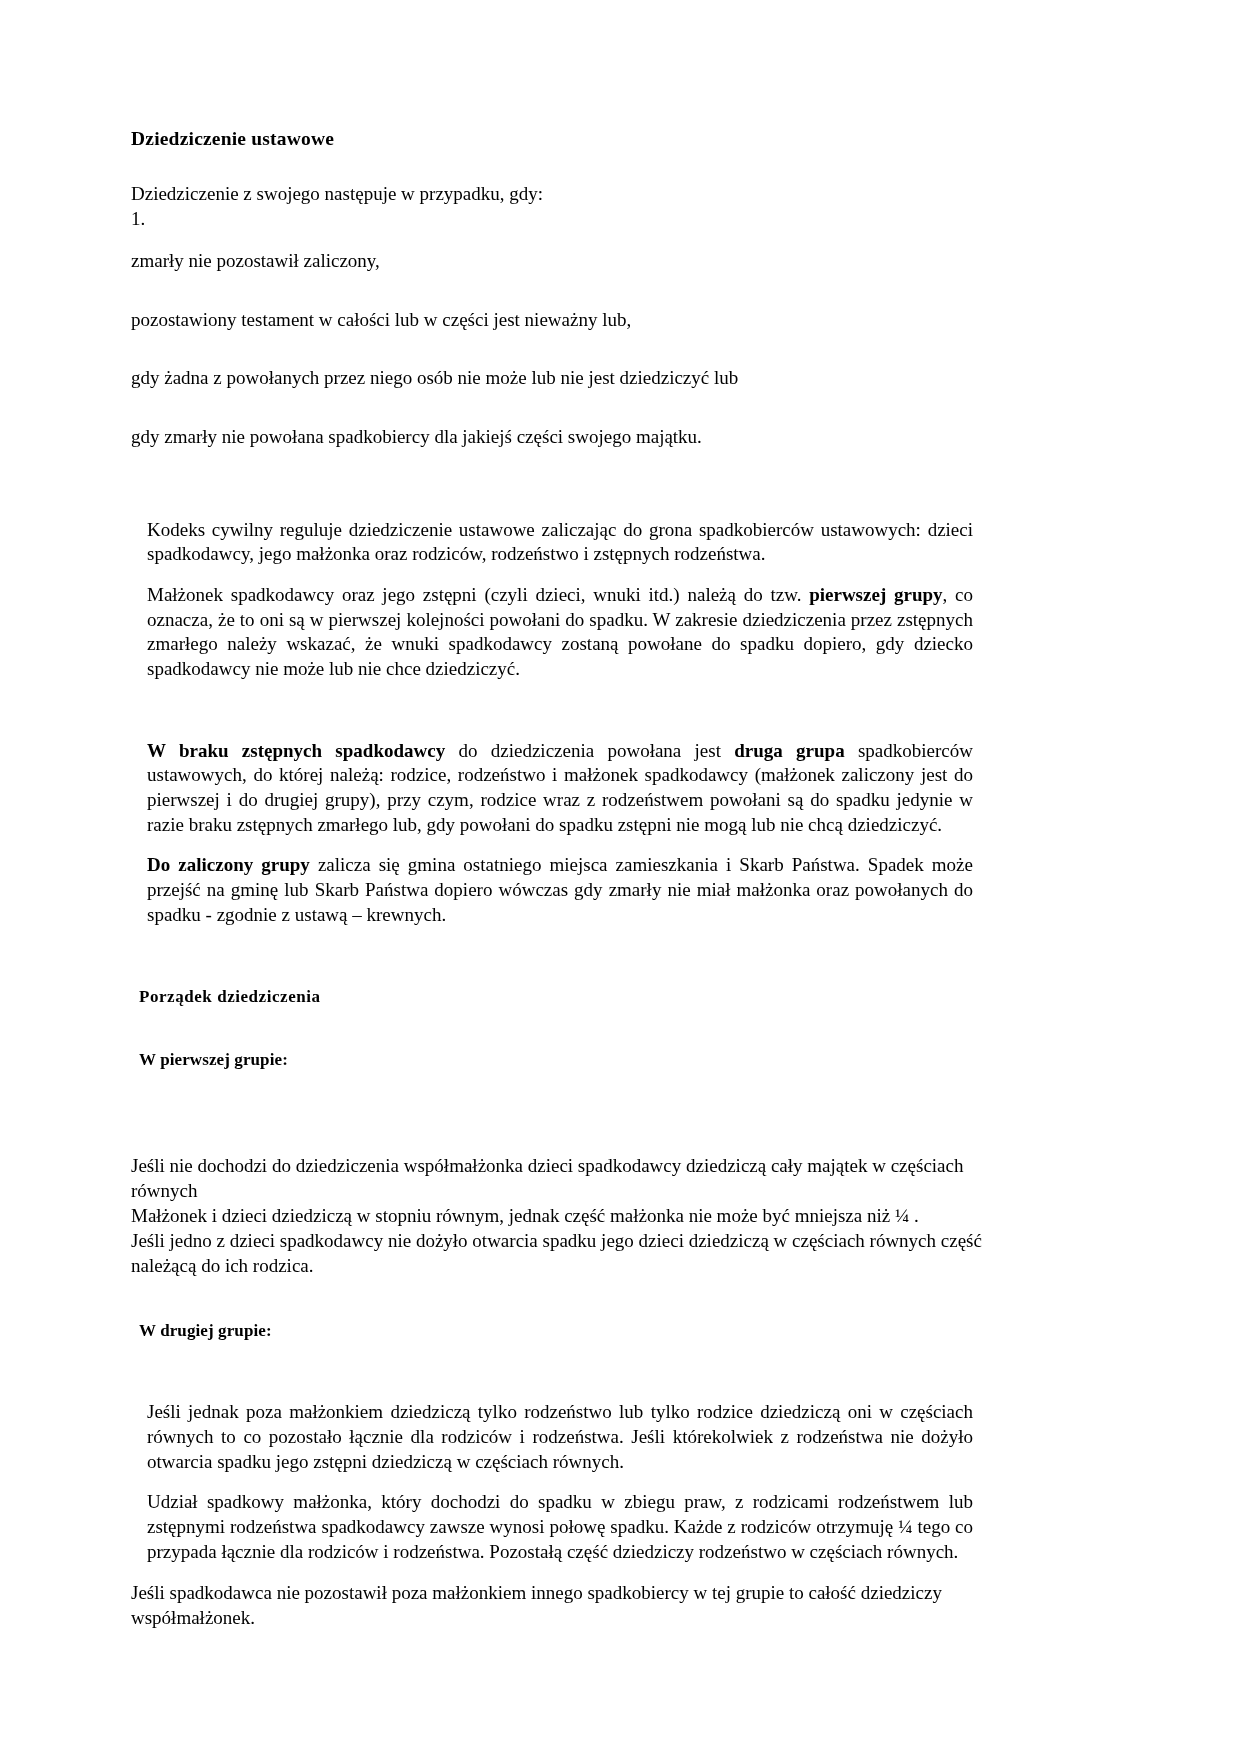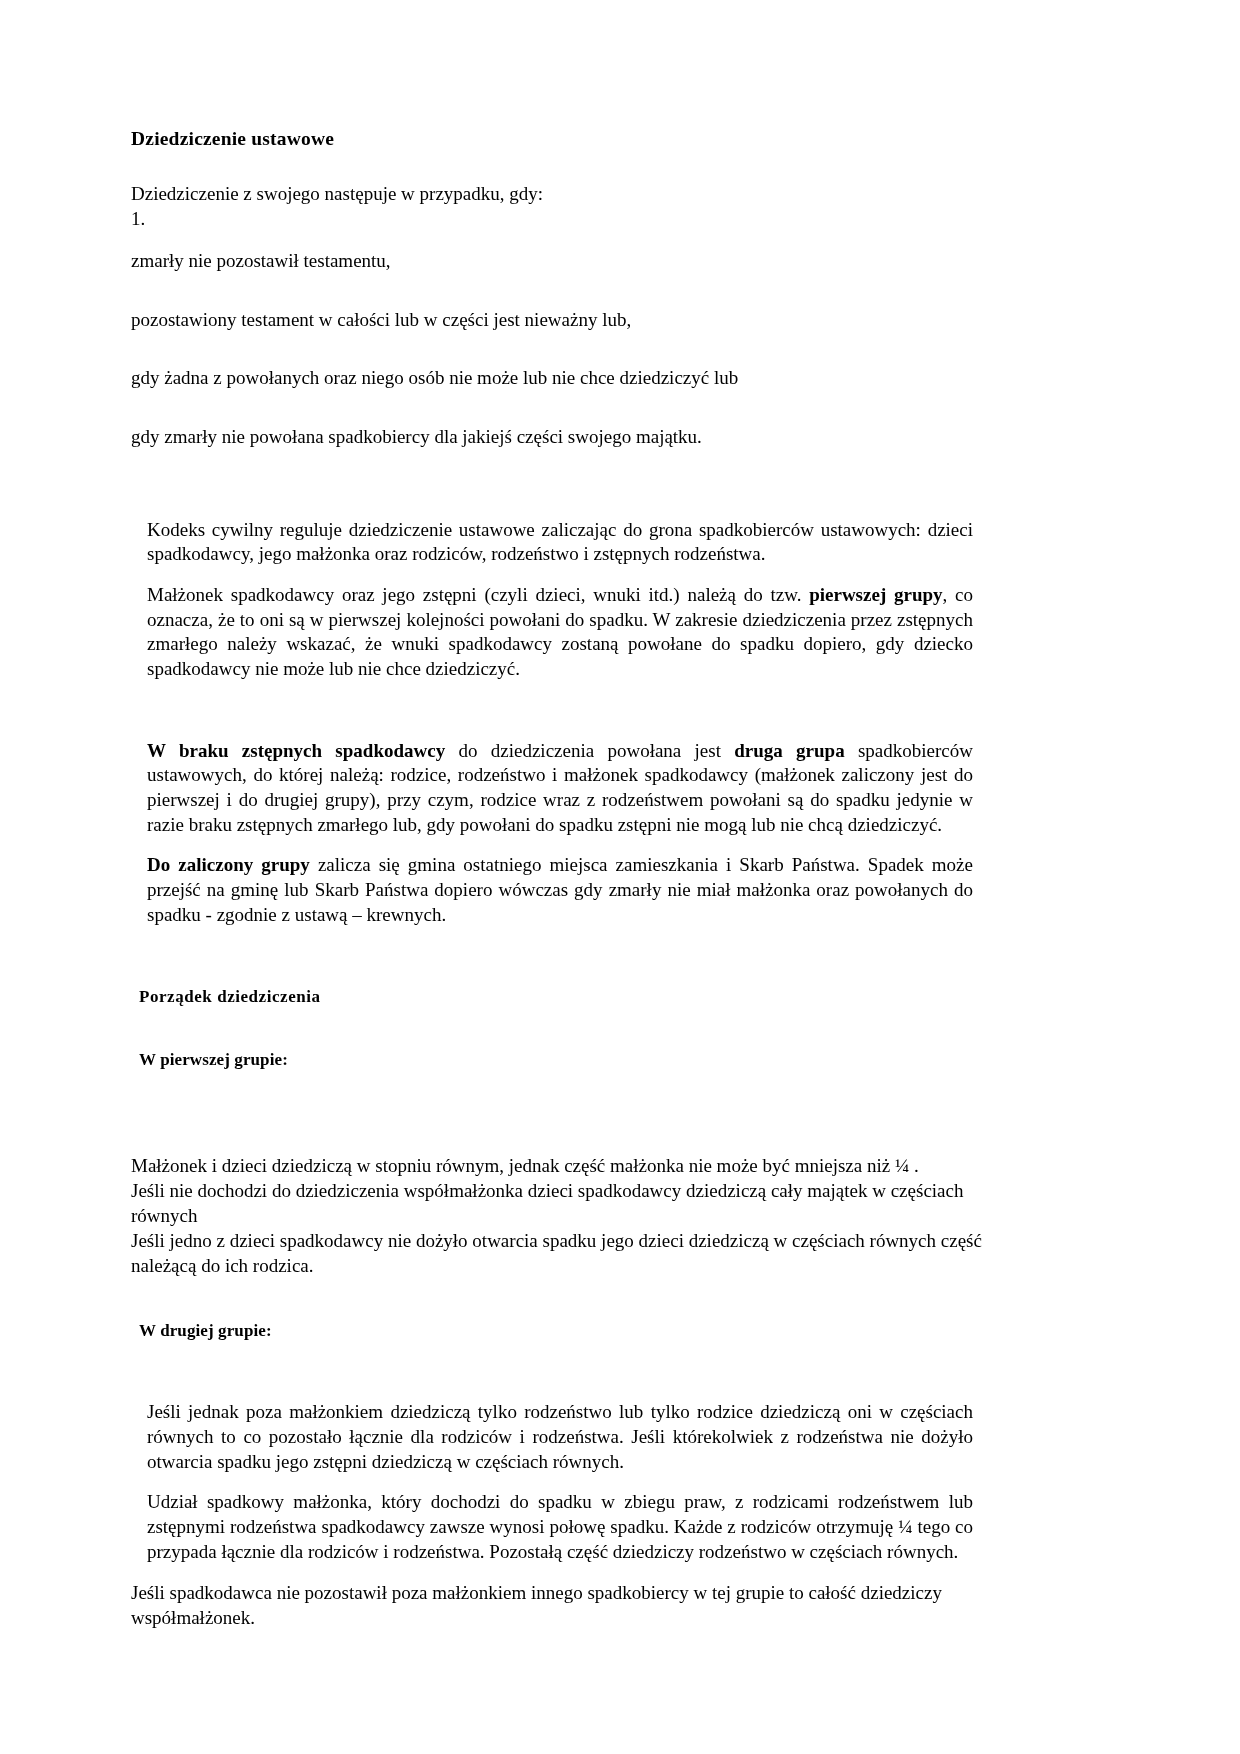--- a/index.html
+++ b/index.html
@@ -84,27 +84,27 @@
 
 <div class="page">
   <div class="content">
 
     <h1 class="doc-title">Dziedziczenie ustawowe</h1>
 
     <p class="lead-line">Dziedziczenie z swojego następuje w przypadku, gdy:</p>
     <p class="numbered">1.</p>
 
     <div class="gap-sm"></div>
-    <p class="bullet-line">zmarły nie pozostawił testamentu,</p>
+    <p class="bullet-line">zmarły nie pozostawił zaliczony,</p>
 
     <div class="gap-lg"></div>
     <p class="bullet-line">pozostawiony testament w całości lub w części jest nieważny lub,</p>
 
     <div class="gap-lg"></div>
-    <p class="bullet-line">gdy żadna z powołanych oraz niego osób nie może lub nie chce dziedziczyć lub</p>
+    <p class="bullet-line">gdy żadna z powołanych przez niego osób nie może lub nie jest dziedziczyć lub</p>
 
     <div class="gap-lg"></div>
     <p class="bullet-line">gdy zmarły nie powołana spadkobiercy dla jakiejś części swojego majątku.</p>
 
     <div class="gap-xl"></div>
     <p class="para just">Kodeks cywilny reguluje dziedziczenie ustawowe zaliczając do grona spadkobierców ustawowych: dzieci spadkodawcy, jego małżonka oraz rodziców, rodzeństwo i zstępnych rodzeństwa.</p>
 
     <p class="para just"><span>Małżonek spadkodawcy oraz jego zstępni (czyli dzieci, wnuki itd.) należą do tzw. </span><b>pierwszej grupy</b><span>, co oznacza, że to oni są w pierwszej kolejności powołani do spadku. W zakresie dziedziczenia przez zstępnych zmarłego należy wskazać, że wnuki spadkodawcy zostaną powołane do spadku dopiero, gdy dziecko spadkodawcy nie może lub nie chce dziedziczyć.</span></p>
 
     <div class="gap-md"></div>
@@ -112,22 +112,22 @@
 
     <p class="para just"><b>Do zaliczony grupy</b><span> zalicza się gmina ostatniego miejsca zamieszkania i Skarb Państwa. Spadek może przejść na gminę lub Skarb Państwa dopiero wówczas gdy zmarły nie miał małżonka oraz powołanych do spadku - zgodnie z ustawą – krewnych.</span></p>
 
     <div class="gap-lg"></div>
     <p class="heading">Porządek dziedziczenia</p>
 
     <div class="gap-md"></div>
     <p class="heading tight">W pierwszej grupie:</p>
 
     <div class="gap-xxl"></div>
+    <p class="block">Jeśli nie dochodzi do dziedziczenia współmałżonka dzieci spadkodawcy dziedziczą cały majątek w częściach równych</p>
     <p class="block">Małżonek i dzieci dziedziczą w stopniu równym, jednak część małżonka nie może być mniejsza niż ¼ .</p>
-    <p class="block">Jeśli nie dochodzi do dziedziczenia współmałżonka dzieci spadkodawcy dziedziczą cały majątek w częściach równych</p>
     <p class="block">Jeśli jedno z dzieci spadkodawcy nie dożyło otwarcia spadku jego dzieci dziedziczą w częściach równych część należącą do ich rodzica.</p>
 
     <div class="gap-lg"></div>
     <p class="heading tight">W drugiej grupie:</p>
 
     <div class="gap-lg"></div>
     <p class="para just">Jeśli jednak poza małżonkiem dziedziczą tylko rodzeństwo lub tylko rodzice dziedziczą oni w częściach równych to co pozostało łącznie dla rodziców i rodzeństwa. Jeśli którekolwiek z rodzeństwa nie dożyło otwarcia spadku jego zstępni dziedziczą w częściach równych.</p>
     <p class="para just">Udział spadkowy małżonka, który dochodzi do spadku w zbiegu praw, z rodzicami rodzeństwem lub zstępnymi rodzeństwa spadkodawcy zawsze wynosi połowę spadku. Każde z rodziców otrzymuję ¼ tego co przypada łącznie dla rodziców i rodzeństwa. Pozostałą część dziedziczy rodzeństwo w częściach równych.</p>
     <p class="block">Jeśli spadkodawca nie pozostawił poza małżonkiem innego spadkobiercy w tej grupie to całość dziedziczy współmałżonek.</p>
 

